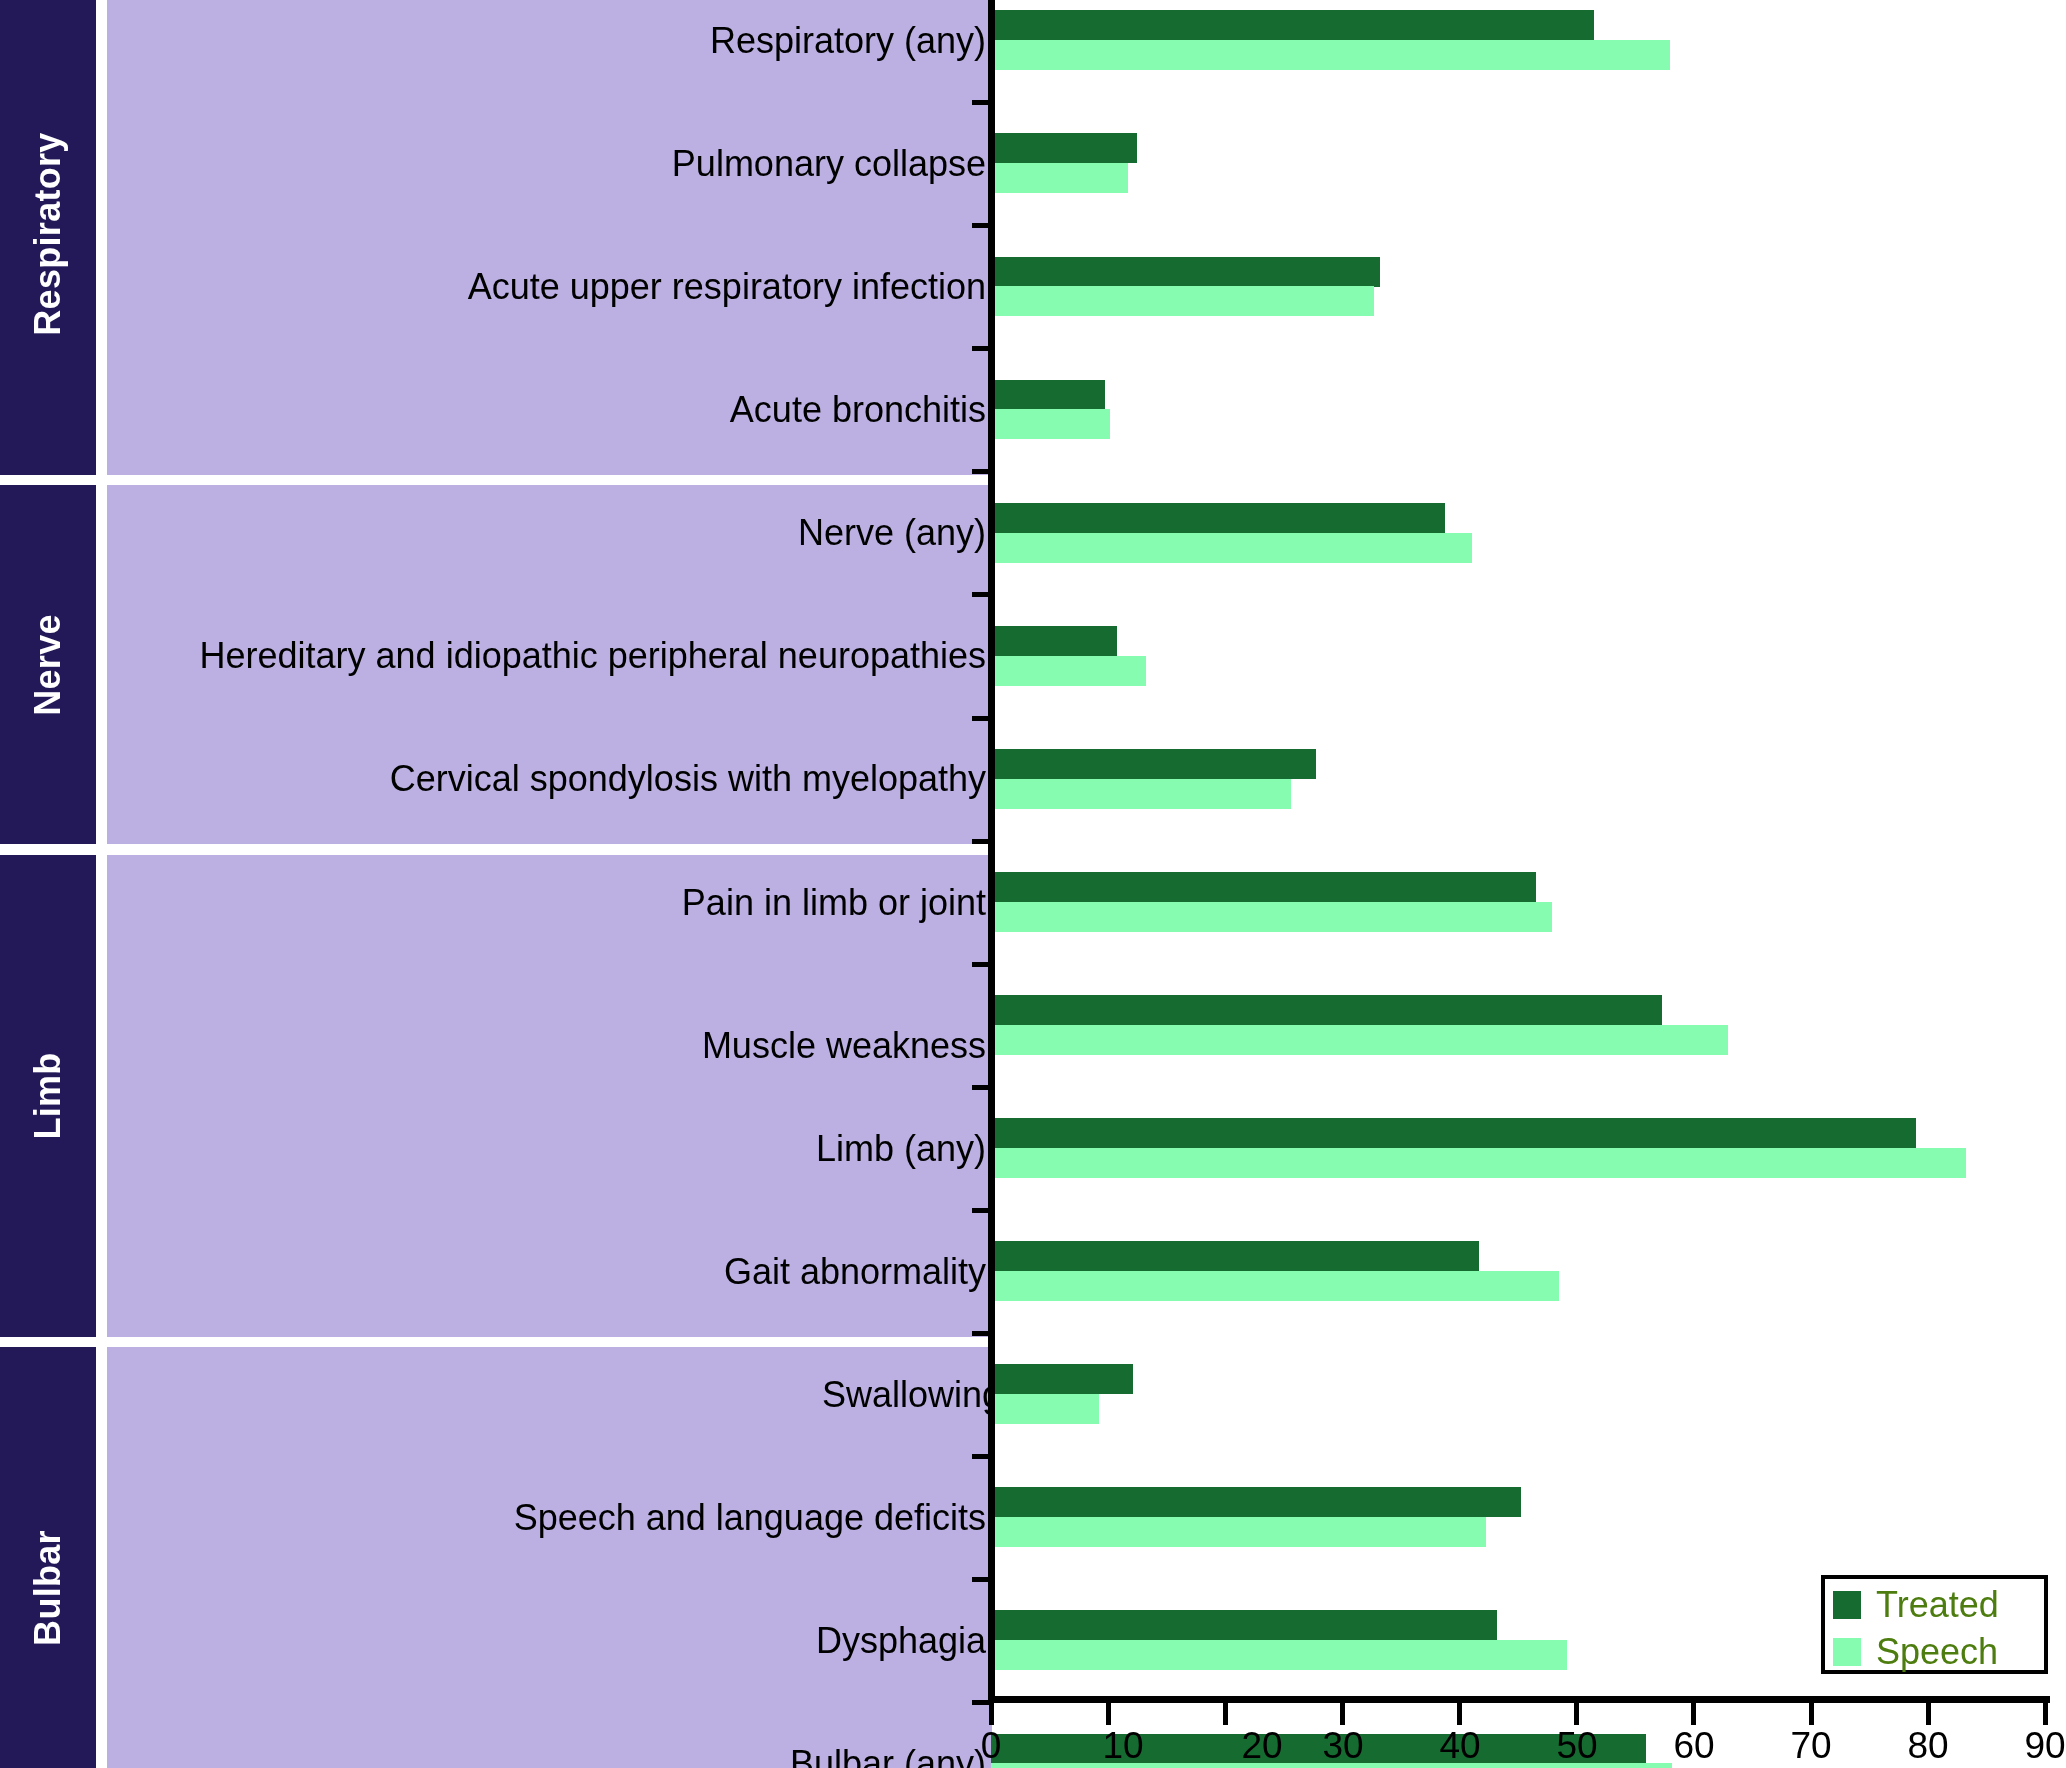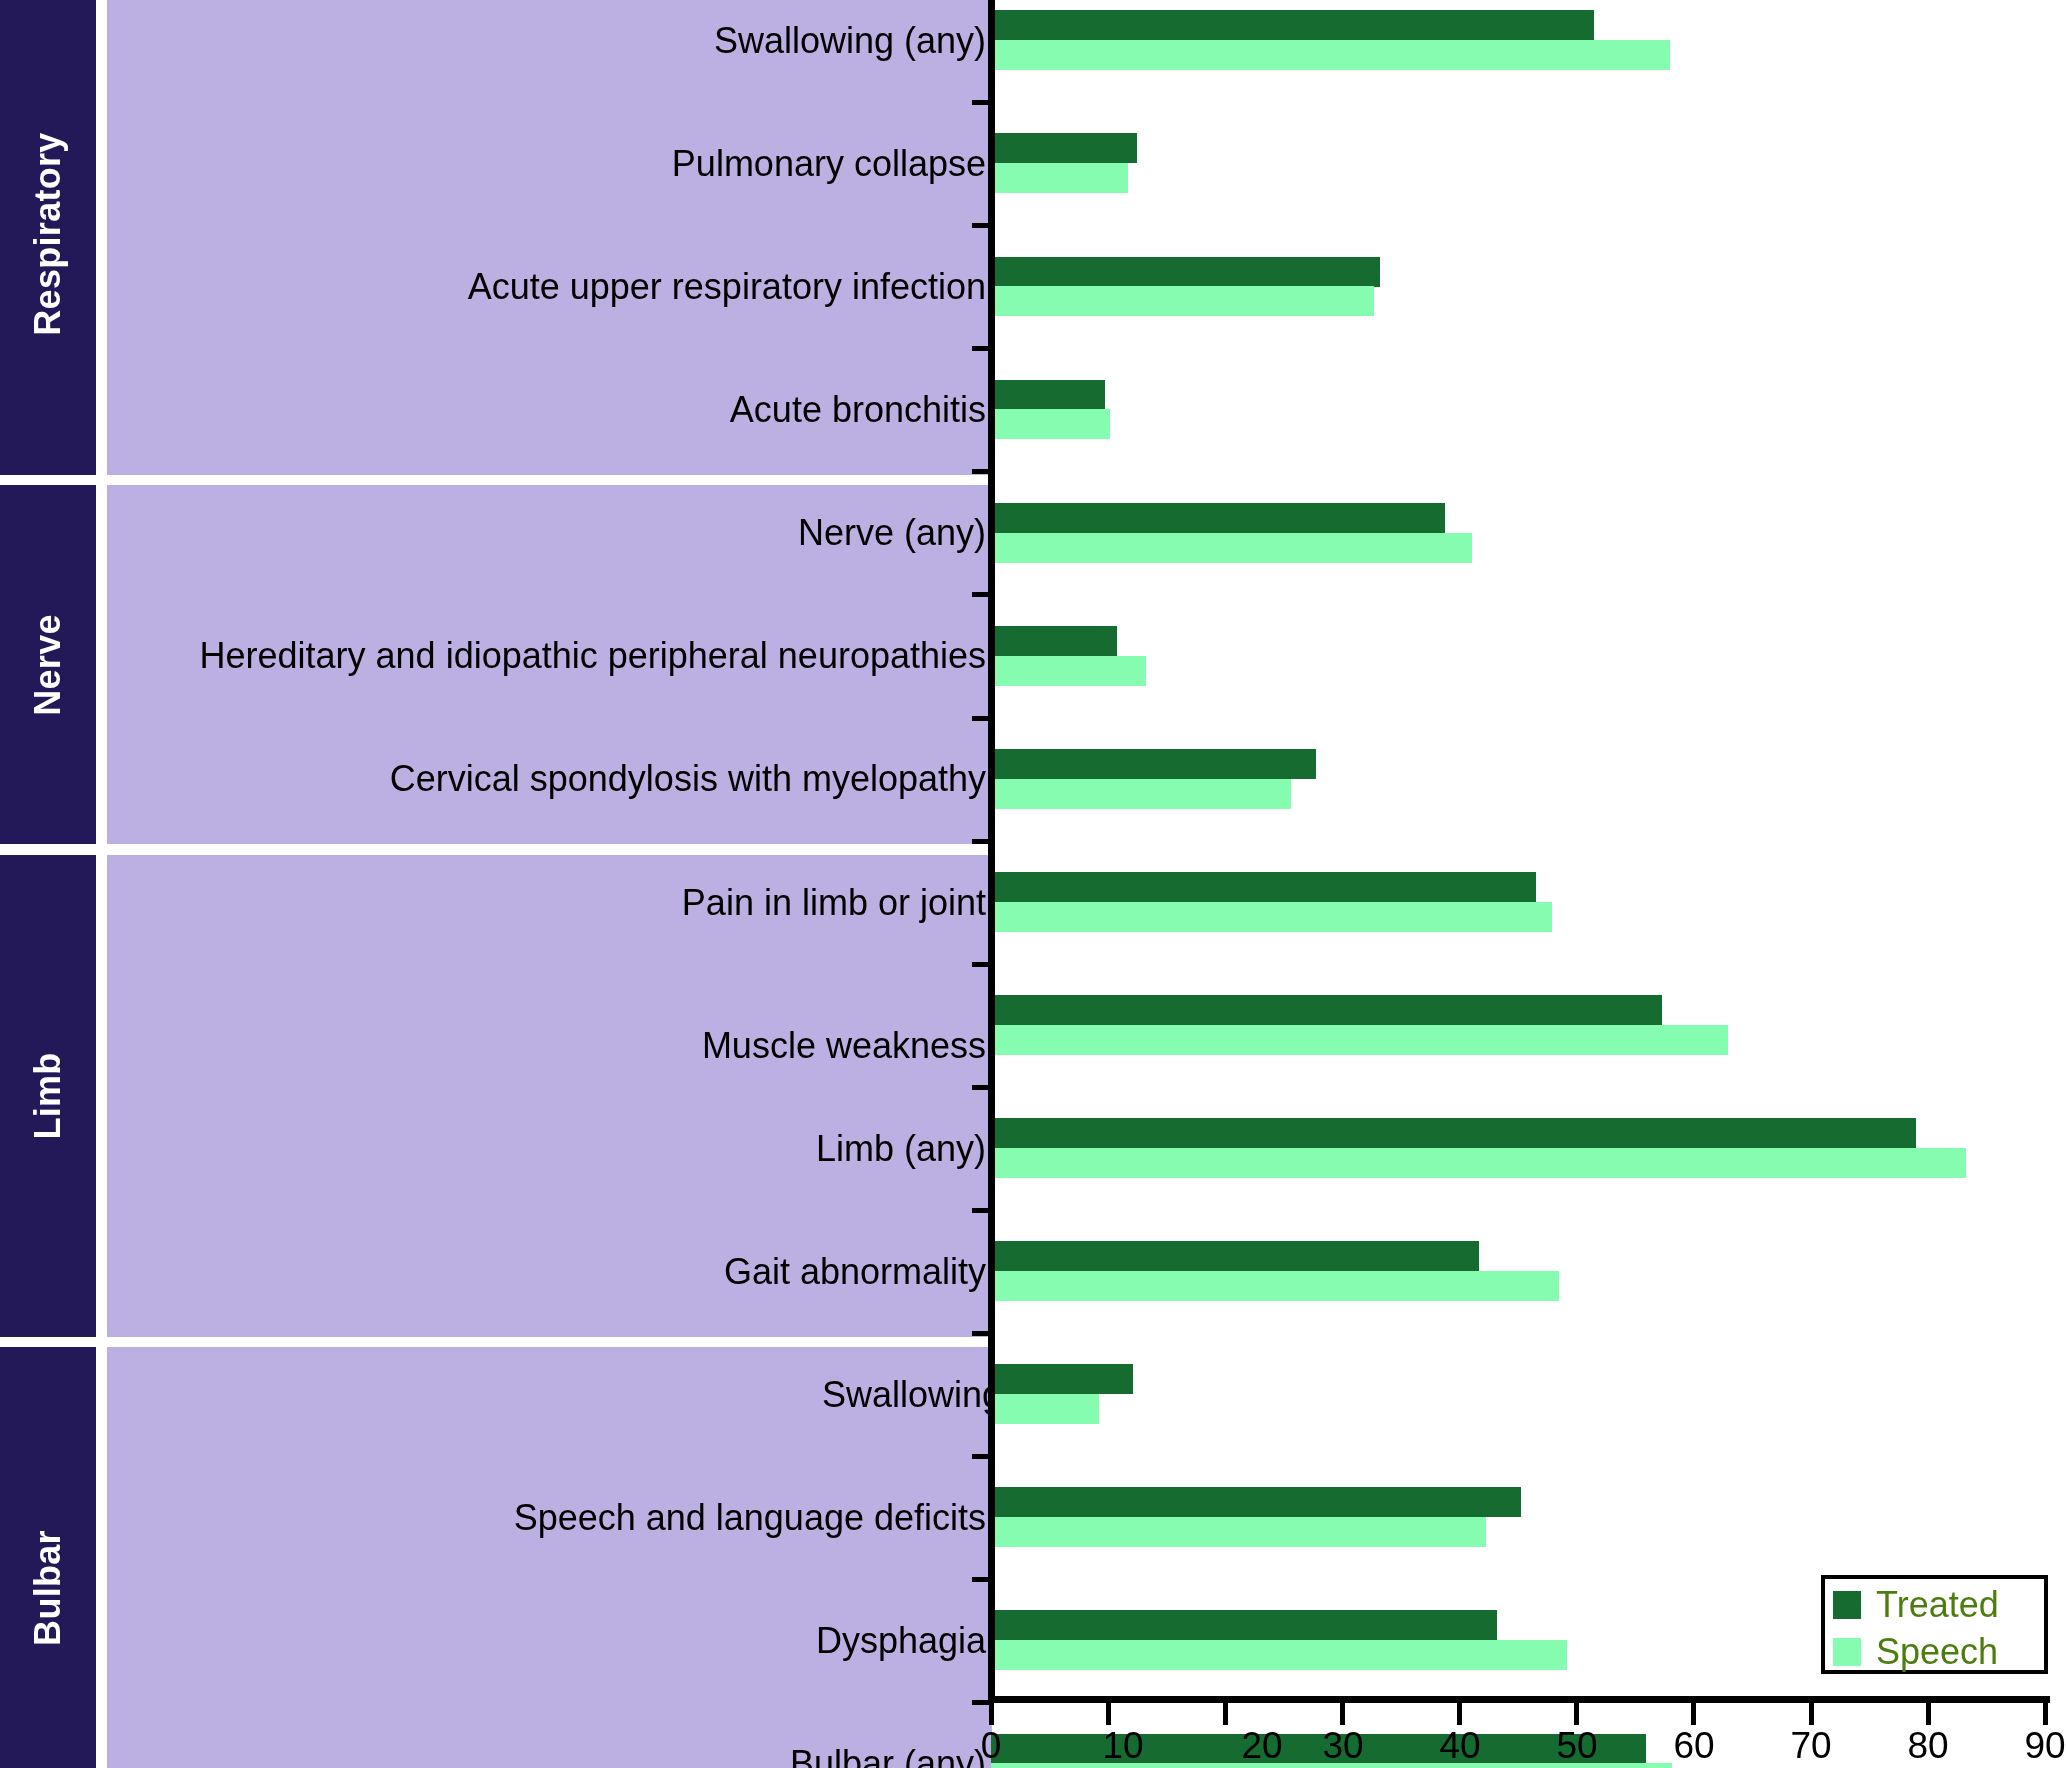--- a/index.html
+++ b/index.html
@@ -85,21 +85,21 @@
     </div>
 
   <div id="panels">
       <div class="labelpanel" style="top: -6.9px; height: 482px;"></div>
       <div class="labelpanel" style="top: 485px; height: 359px;"></div>
       <div class="labelpanel" style="top: 855px; height: 482px;"></div>
       <div class="labelpanel" style="top: 1347px; height: 482px;"></div>
     </div>
 
   <div id="rowlabels">
-      <div class="rowlabel" style="top: 23px; left: 0px; width: 986px;">Swallowing (any)</div>
+      <div class="rowlabel" style="top: 23px; left: 0px; width: 986px;">Respiratory (any)</div>
       <div class="rowlabel" style="top: 146px; left: 0px; width: 986px;">Pulmonary collapse</div>
       <div class="rowlabel" style="top: 269px; left: 0px; width: 986px;">Acute upper respiratory infection</div>
       <div class="rowlabel" style="top: 392px; left: 0px; width: 986px;">Acute bronchitis</div>
       <div class="rowlabel" style="top: 515px; left: 0px; width: 986px;">Nerve (any)</div>
       <div class="rowlabel" style="top: 638px; left: 0px; width: 986px;">Hereditary and idiopathic peripheral neuropathies</div>
       <div class="rowlabel" style="top: 761px; left: 0px; width: 986px;">Cervical spondylosis with myelopathy</div>
       <div class="rowlabel" style="top: 885px; left: 0px; width: 986px;">Pain in limb or joint</div>
       <div class="rowlabel" style="top: 1008px; left: 0px; width: 986px; margin-top: 20px;">Muscle weakness</div>
       <div class="rowlabel" style="top: 1131px; left: 0px; width: 986px;">Limb (any)</div>
       <div class="rowlabel" style="top: 1254px; left: 0px; width: 986px;">Gait abnormality</div>

